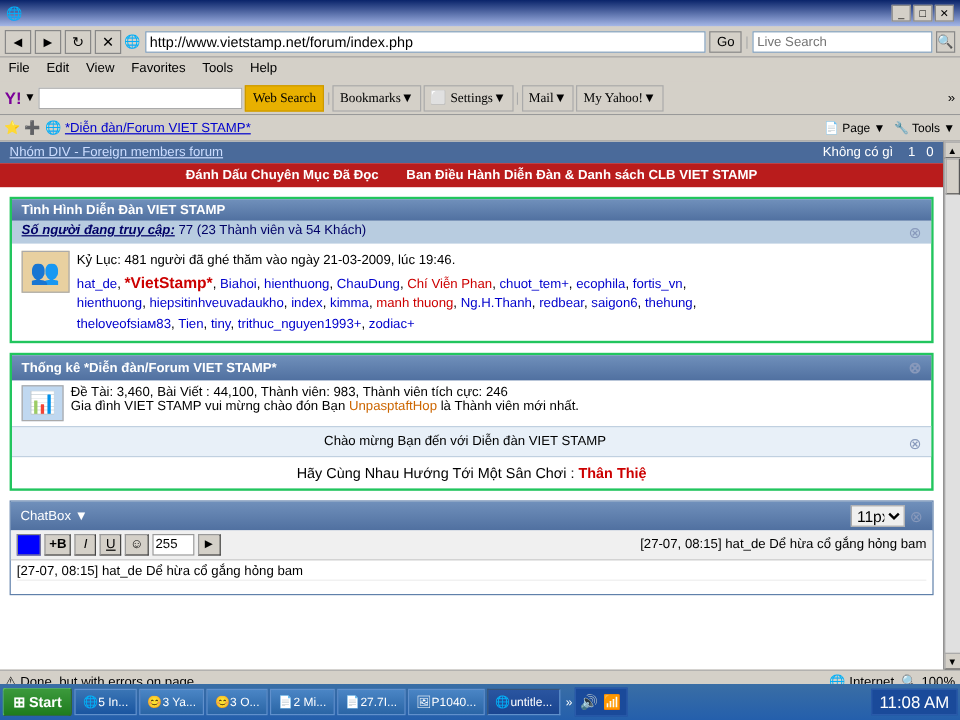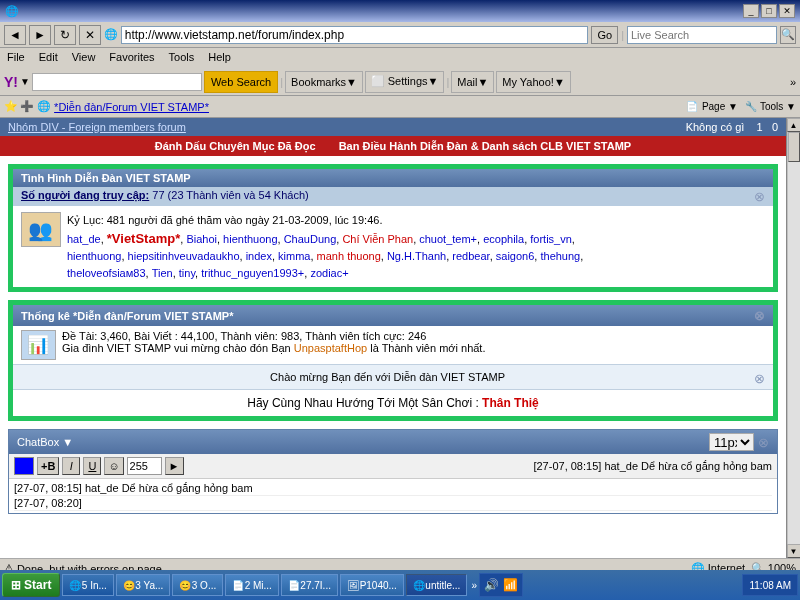--- a/index.html
+++ b/index.html
@@ -74,21 +74,21 @@
       padding: 2px 4px;
       display: flex;
       align-items: center;
       gap: 2px;
       height: 28px;
       border-bottom: 1px solid #999;
     }
     .toolbar-btn {
       height: 22px; padding: 1px 5px; background: #d4d0c8;
       border: 1px solid #aaa; font-size: 11px; cursor: pointer;
-      display: flex; align-items: center; gap: 2px;
+      display: flex; align-items: center; gap: 2px; font-family: Liberation Serif, serif;
     }
 
     
     .favorites-bar {
       background: #d4d0c8;
       padding: 2px 4px;
       display: flex;
       align-items: center;
       gap: 3px;
       height: 22px;
@@ -121,21 +121,21 @@
     .nav-links-bar {
       background: #b91c1c;
       padding: 4px 8px;
       text-align: center;
       font-size: 11px;
     }
     .nav-links-bar a { color: white; text-decoration: none; font-weight: bold; margin: 0 10px; }
 
     
     .section-box {
-      border: 5px solid #22c55e;
+      border: 2px solid #22c55e;
       margin: 8px;
       background: white;
     }
     .section-header {
       background: linear-gradient(to bottom, #7090bb, #5070a0);
       color: white;
       padding: 3px 8px;
       font-size: 11px;
       font-weight: bold;
       display: flex;
@@ -266,21 +266,21 @@
       color: white; font-size: 10px;
       padding: 2px 6px; height: 22px; border: 1px solid #6090cc;
       cursor: pointer; display: flex; align-items: center; max-width: 90px;
       overflow: hidden; white-space: nowrap;
     }
     .taskbar-item.active {
       background: linear-gradient(to bottom, #2a55a0, #1a4590);
       border: 1px inset #6090cc;
     }
     .taskbar-clock {
-      background: #1a4a9a; color: white; font-size: 10px;
+      background: #1a4a9a; color: white; font-size: 14px;
       padding: 10px 6px; height: 22px; display: flex; align-items: center;
       margin-left: auto; border: 1px solid #2a5aaa;
     }
     .taskbar-tray {
       display: flex; align-items: center; gap: 4px;
       background: #1a4a9a; height: 24px; padding: 0 4px;
       border: 1px solid #2a5aaa;
     }
     .scrollbar-right {
       width: 14px; background: #c0c0c0;
@@ -381,21 +381,21 @@
         <a>Đánh Dấu Chuyên Mục Đã Đọc</a>
         <a>Ban Điều Hành Diễn Đàn &amp; Danh sách CLB VIET STAMP</a>
       </div>
 
       <div class="section-box">
         <div class="section-header">
           <span>Tình Hình Diễn Đàn VIET STAMP</span>
         </div>
         <div class="section-subheader">
           <span>
-            <a style="color:#000066; font-weight:bold;">Số người đang truy cập:</a>
+            <a style="color:#000066; font-weight:bold;font-style:italic;">Số người đang truy cập:</a>
             <span> 77 (23 Thành viên và 54 Khách)</span>
           </span>
           <span class="collapse-icon">⊗</span>
         </div>
         <div class="section-content">
           <div class="avatar-area">
             <div class="avatar-icon">👥</div>
             <div>
               <span>Kỷ Lục: 481 người đã ghé thăm vào ngày 21-03-2009, lúc 19:46.</span><br>
               <a class="">hat_de</a>,
@@ -478,23 +478,20 @@
           <div style="font-size:11px;">
             <span>[27-07, 08:15] hat_de</span>
             <span>Dể hừa cổ gắng hỏng bam</span>
           </div>
         </div>
         <div class="chat-messages">
           <div class="chat-msg">
             <span>[27-07, 08:15] hat_de</span>
             <span>Dể hừa cổ gắng hỏng bam</span>
           </div>
-          <div class="chat-msg">
-            <span>[27-07, 08:20]</span>
-          </div>
         </div>
       </div>
 
     </div>
   </div>
 
   <div class="scrollbar-right">
     <div class="scroll-btn">▲</div>
     <div class="scroll-track">
       <div class="scroll-thumb"></div>

